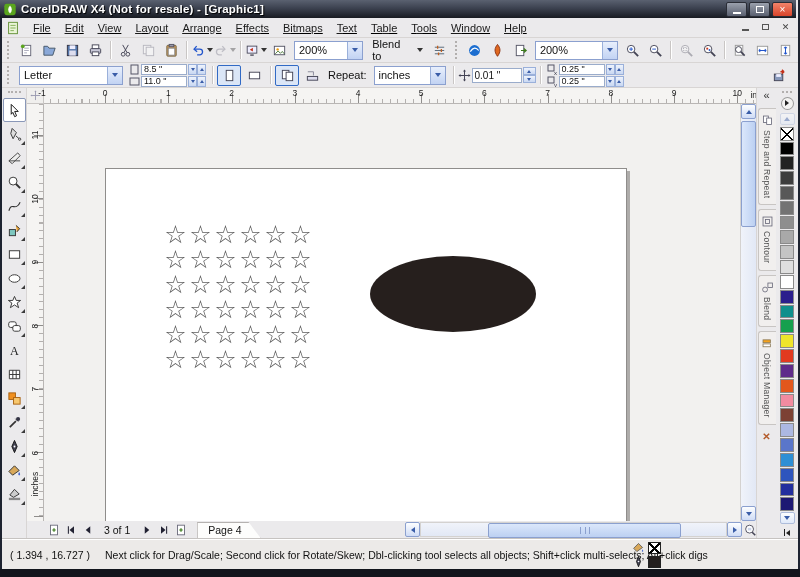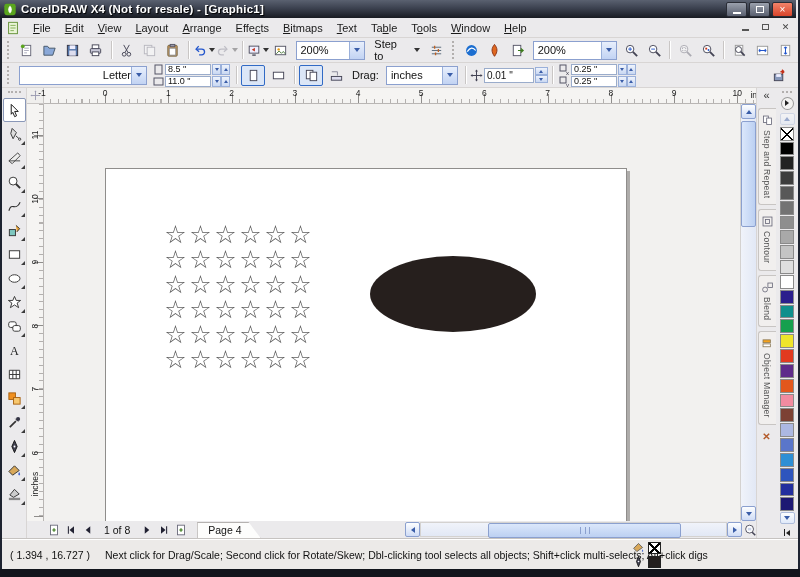--- a/index.html
+++ b/index.html
@@ -17,21 +17,21 @@
   .wb { width:21px; height:15px; border:1px solid #2a2d36; border-radius:2px;
     background:linear-gradient(#9aa0ac,#5a6070); color:#fff; font-size:10px; line-height:13px;
     text-align:center; }
   .wb.close { background:linear-gradient(#f2836a,#d8442a); }
   .wb .minbar { display:block; width:8px; height:2px; background:#fff; margin:9px auto 0; }
   .wb .restbox { display:block; width:8px; height:7px; border:1px solid #fff; margin:3px auto 0; }
   
   .menubar { position:absolute; left:0; top:18px; width:796px; height:20px; background:#ebeaec;
     border-bottom:1px solid #d8d5d4; display:flex; align-items:center; padding:0 4px; }
   .doc-icon { width:14px; height:14px; margin-right:6px; }
-  .menu-items { display:flex; }
+  .menu-items { display:flex;text-decoration:underline; }
   .menu-item { font-size:11px; color:#1a1a1a; padding:3px 7px; }
   .menu-item u { text-underline-offset:1px; }
   .winbtns2 { margin-left:auto; display:flex; gap:3px; }
   .wb2 { width:17px; height:13px; color:#444; font-size:9px; line-height:12px; text-align:center; }
   .wb2 .minbar { display:block; width:7px; height:2px; background:#555; margin:8px auto 0; }
   .wb2 .restbox { display:block; width:7px; height:6px; border:1px solid #555; margin:3px auto 0; }
   
   .toolbar { position:absolute; left:0; top:38px; width:796px; height:25px; background:#ebeaec;
     border-bottom:1px solid #d8d5d4; display:flex; align-items:center; padding:0 2px; gap:1px; }
   .propbar { top:63px; }
@@ -304,21 +304,21 @@
             <path d="M3.5 11.5 l3-3 2.5 2.5 2-2 2 2.5" fill="none" stroke="#4a7a3a"></path>
           </svg>
         </span>
         <div class="combo" style="width: 70px;">
           <span class="combo-text">200%</span>
           <span class="combo-btn">
             <i class="chev"></i>
           </span>
         </div>
         <span class="snapbtn">
-          <span>Step to</span>
+          <span>Blend to</span>
           <i class="dd"></i>
         </span>
         <span class="tb-btn">
           <svg viewBox="0 0 16 16" width="15" height="15">
             <path d="M3 4.5 h10 M3 8 h10 M3 11.5 h10" stroke="#567"></path>
             <path d="M6 3 v3 M10 6.5 v3 M7 10 v3" stroke="#c06020" stroke-width="1.4"></path>
           </svg>
         </span>
         <span class="tb-grip"></span>
         <span class="tb-btn">
@@ -393,21 +393,21 @@
             <rect x="3.5" y="2.5" width="9" height="11" fill="#fff" stroke="#999"></rect>
             <path d="M8 4 v8 M8 4 l-1.6 1.6 M8 4 l1.6 1.6 M8 12 l-1.6-1.6 M8 12 l1.6-1.6" fill="none" stroke="#2255cc" stroke-width="1.1"></path>
           </svg>
         </span>
       </div>
   </div>
 
   <div class="toolbar propbar">
     <span class="tb-grip"></span>
 
-    <div class="combo" style="width:128px;text-align:right;">
+    <div class="combo" style="width:104px;">
       <span class="combo-text">Letter</span>
       <span class="combo-btn">
           <i class="chev"></i>
         </span>
     </div>
 
     <div class="pb-stack">
       <div class="pb-minirow">
         <span class="mini-icon">
           <svg viewBox="0 0 11 11" width="11" height="11">
@@ -460,21 +460,21 @@
           <rect x="6.5" y="4.5" width="7" height="9" fill="#fff" stroke="#445"></rect>
         </svg>
       </span>
     <span class="pb-tool">
       <svg viewBox="0 0 16 16" width="15" height="15">
           <rect x="2.5" y="9" width="11" height="4" fill="#dde" stroke="#445"></rect>
           <path d="M3 4 h6 v4" fill="none" stroke="#889"></path>
         </svg>
       </span>
 
-    <span class="pb-label">Drag:</span>
+    <span class="pb-label">Repeat:</span>
     <div class="combo" style="width:72px;">
       <span class="combo-text">inches</span>
       <span class="combo-btn">
           <i class="chev"></i>
         </span>
     </div>
 
     <span class="tb-sep"></span>
     <span class="mini-icon" style="width:13px;height:13px;">
       <svg viewBox="0 0 13 13" width="13" height="13">
@@ -739,21 +739,21 @@
         <svg viewBox="0 0 16 16" width="12" height="12">
             <path d="M4.5 3 v10" stroke="#223" stroke-width="1.4"></path>
             <path d="M12 3 L6 8 l6 5 Z" fill="#223"></path>
           </svg>
         </span>
       <span class="nav-btn">
         <svg viewBox="0 0 16 16" width="12" height="12">
             <path d="M11 3 L5 8 l6 5 Z" fill="#223"></path>
           </svg>
         </span>
-      <span class="nav-label">1 of 8</span>
+      <span class="nav-label">3 of 1</span>
       <span class="nav-btn">
         <svg viewBox="0 0 16 16" width="12" height="12">
             <path d="M5 3 L11 8 l-6 5 Z" fill="#223"></path>
           </svg>
         </span>
       <span class="nav-btn">
         <svg viewBox="0 0 16 16" width="12" height="12">
             <path d="M11.5 3 v10" stroke="#223" stroke-width="1.4"></path>
             <path d="M4 3 L10 8 l-6 5 Z" fill="#223"></path>
           </svg>

